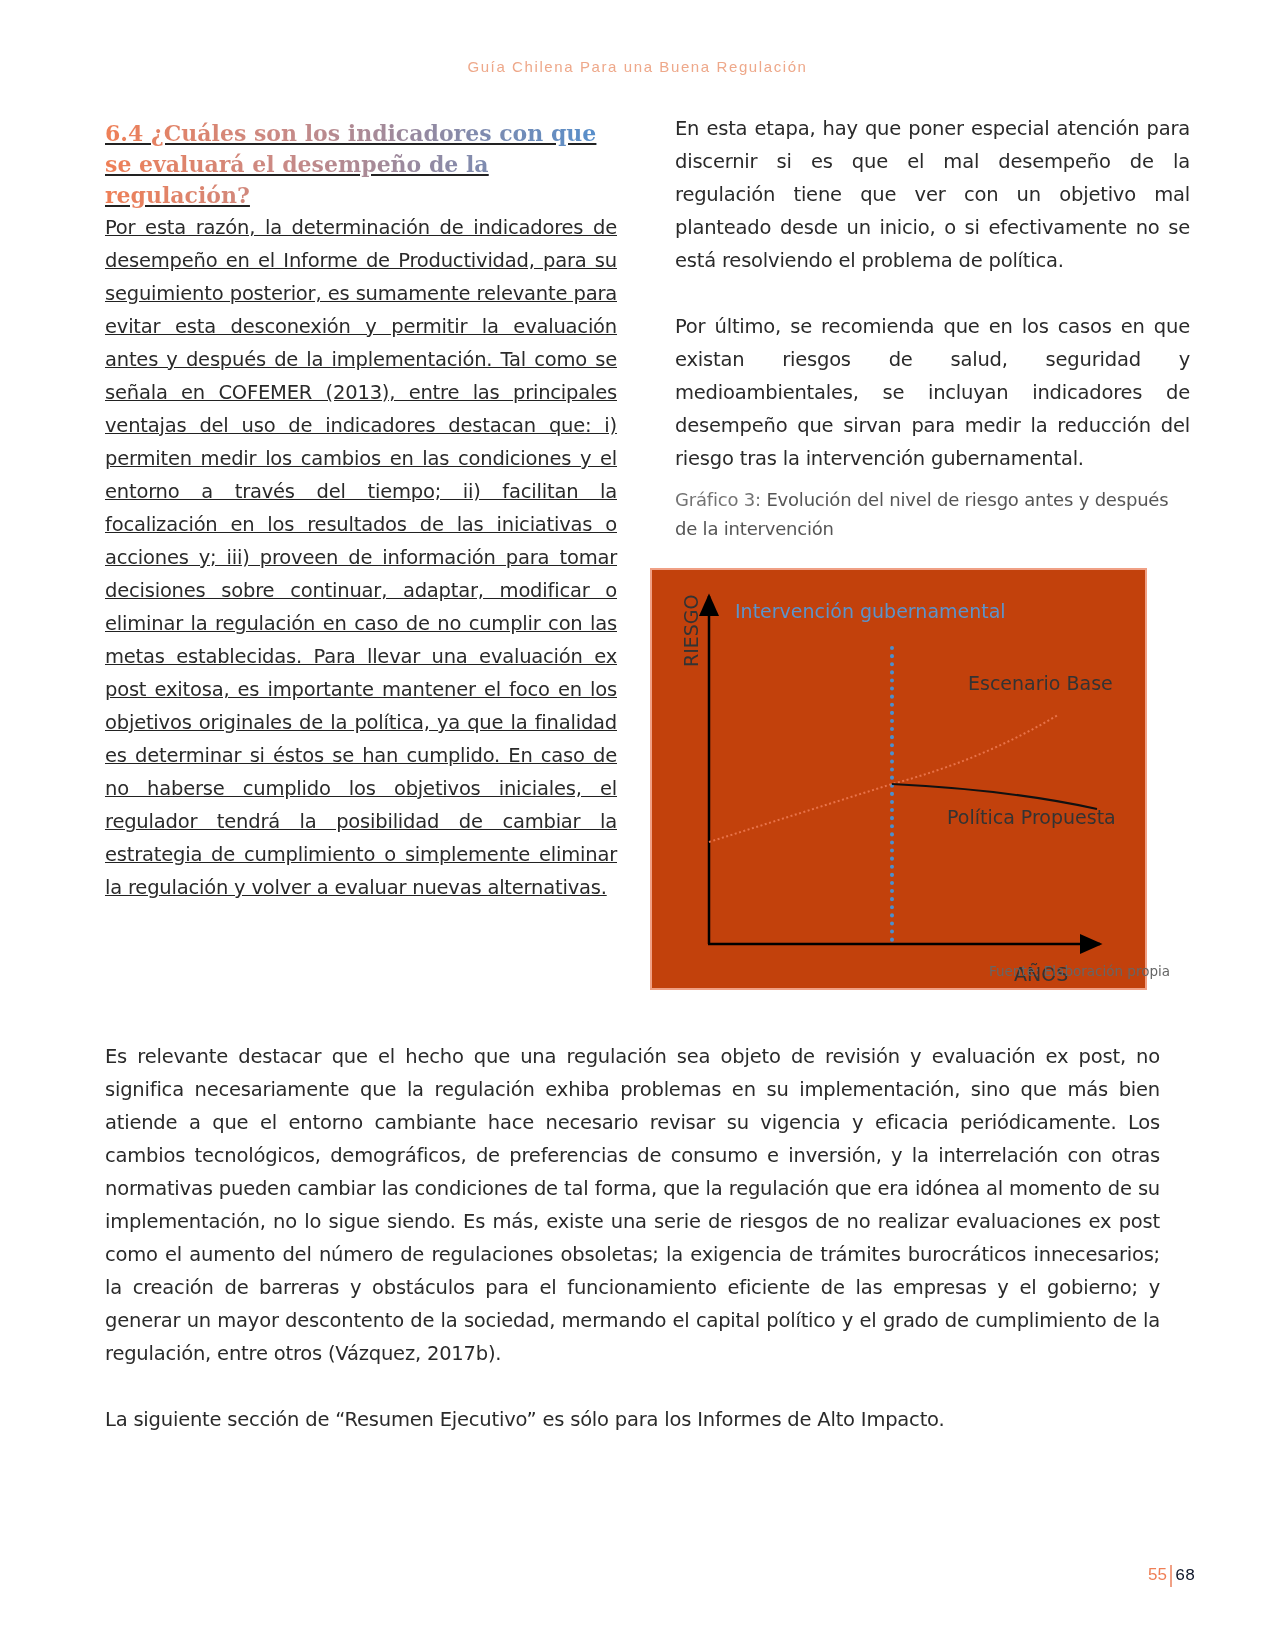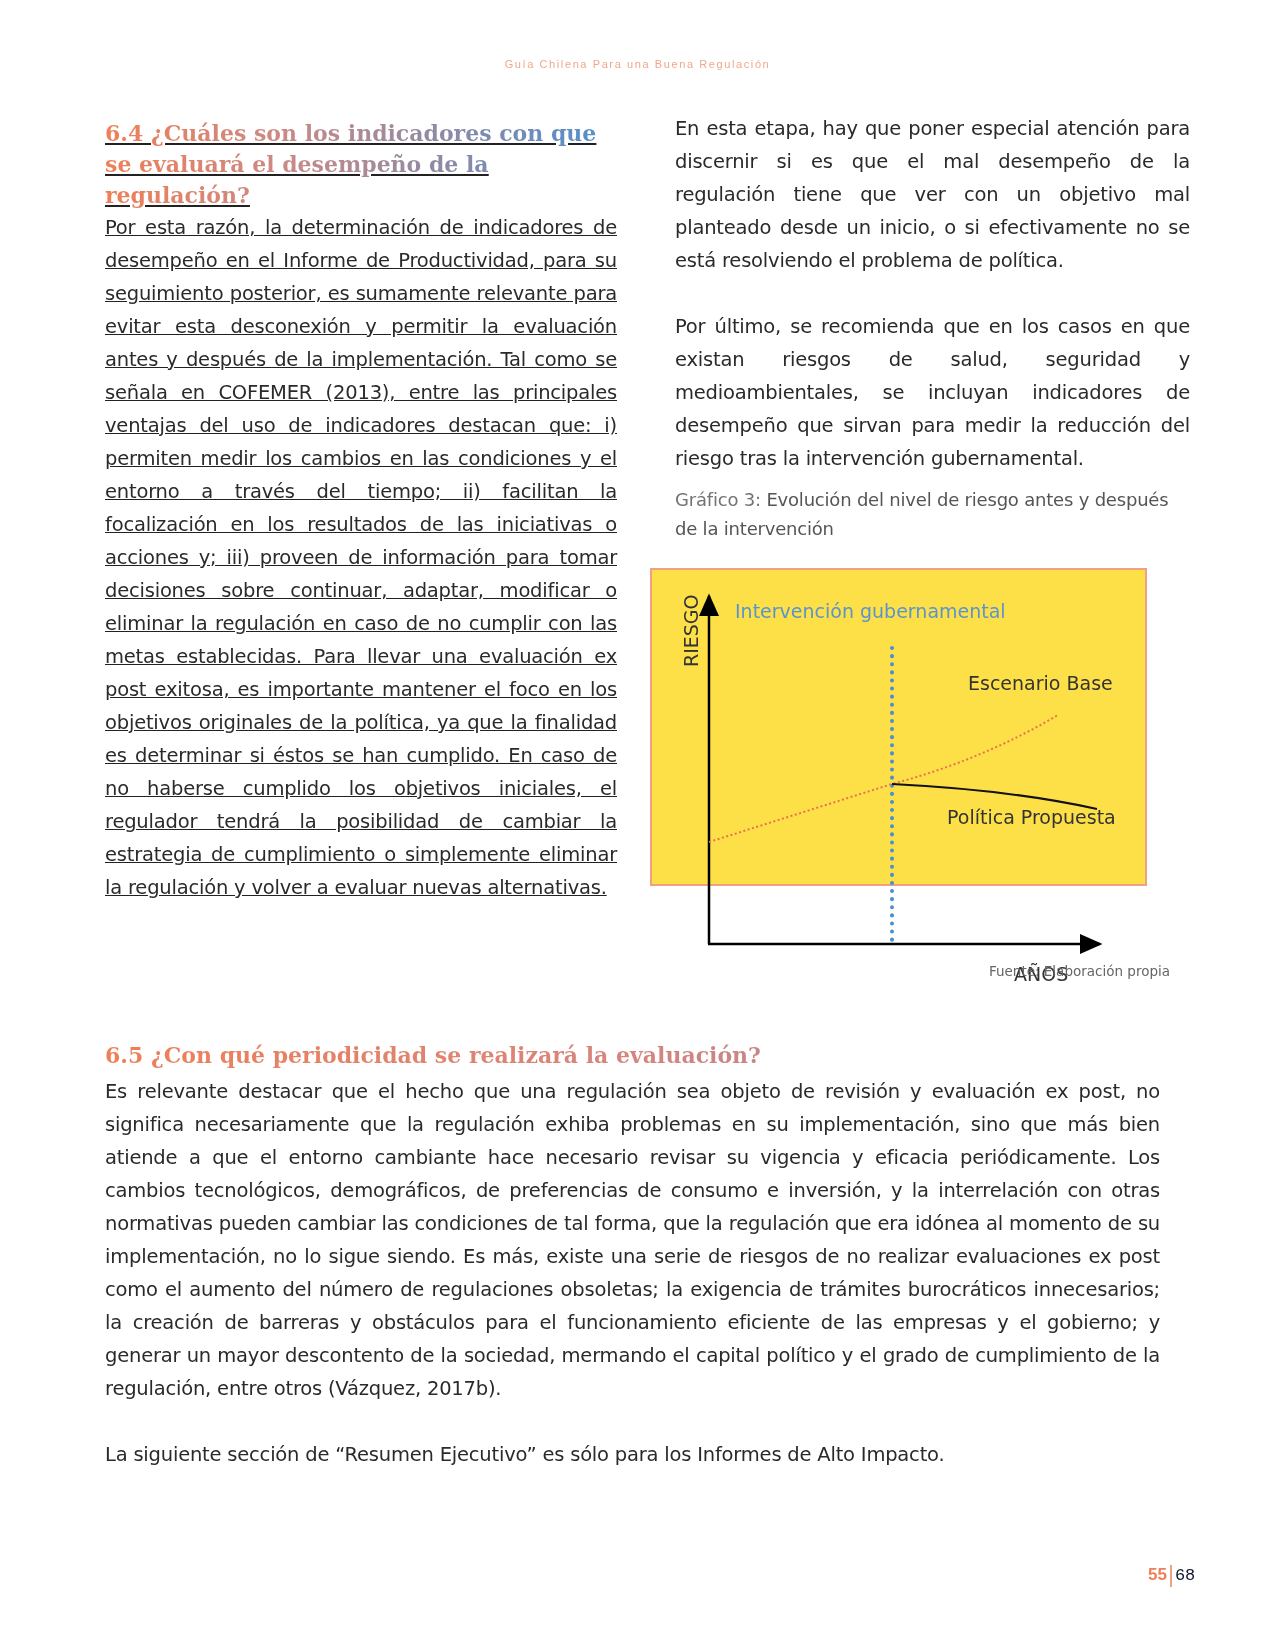--- a/index.html
+++ b/index.html
@@ -1,38 +1,38 @@
 <!DOCTYPE html>
 <html><head>
 <meta charset="utf-8">
 <style>
   html, body { margin:0; padding:0; background:#ffffff; }
   body { width:1275px; height:1650px; position:relative; overflow:hidden;
          font-family:"DejaVu Sans", sans-serif; color:#222; }
   .running-header { position:absolute; top:58px; left:0; width:1275px; text-align:center;
-         font-family:"Liberation Sans", sans-serif; font-size:11px; letter-spacing:1.6px; color:#eea88a; }
+         font-family:"Liberation Sans", sans-serif; font-size:15px; letter-spacing:1.6px; color:#eea88a; }
   .h2 { font-family:"DejaVu Serif", serif; font-weight:bold; font-size:22px; line-height:31px; margin:0;
         background:linear-gradient(90deg,#ef7f56 0%,#c98a86 35%,#8f8aa4 65%,#4f8fd0 100%);
         -webkit-background-clip:text; background-clip:text; color:transparent; }
   .h2b { background:linear-gradient(90deg,#ef7f56 0%,#d9857a 45%,#9d8aa2 100%);
         -webkit-background-clip:text; background-clip:text; color:transparent; }
   .col-left { position:absolute; left:105px; top:118px; width:512px;text-decoration:underline; }
   .col-right { position:absolute; left:675px; top:112px; width:515px; }
   .p { font-size:19.5px; line-height:33px; margin:0; text-align:justify; color:#2a2a2a; letter-spacing:-0.2px; }
   .gap { height:33px; }
   .fig-cap { font-size:18px; line-height:29px; color:#555; margin:10px 0 0 0; letter-spacing:-0.2px; }
   .fig-cap .lbl { color:#737373; }
-  .chart-frame { position:absolute; left:650px; top:568px; width:497px; height:318px;
-        background:#fde047; border:2px solid #f0a085; box-sizing:border-box; }
+  .chart-frame { position:absolute; left:650px; top:568px; width:497px; height:422px;
+        background:#c2410c; border:2px solid #f0a085; box-sizing:border-box; }
   .chart-frame svg { position:absolute; left:0; top:0; }
   .source { position:absolute; top:963px; right:105px; font-size:13.5px; color:#666; }
   .sec2 { position:absolute; left:105px; top:1040px; width:1055px; }
   .sec2 .p { font-size:19.5px; }
   .pagenum { position:absolute; top:1565px; left:1148px; font-family:"Liberation Sans", sans-serif; font-size:17px; }
-  .pagenum .cur { color:#ef7f56; font-weight:bold; }
+  .pagenum .cur { color:#ef7f56; font-weight:normal; }
   .pagenum .sep { display:inline-block; width:2px; height:22px; background:#f0a085; vertical-align:middle; margin:0 3px; }
   .pagenum .tot { color:#0f172a;font-family:Liberation Mono, monospace; }
 </style>
 </head>
 <body>
 
 <div class="running-header">Guía Chilena Para una Buena Regulación</div>
 
 <div class="col-left">
   <h2 class="h2">6.4 ¿Cuáles son los indicadores con que se evaluará el desempeño de la regulación?</h2>
@@ -69,21 +69,20 @@
     <text x="316" y="120" font-family="DejaVu Sans, sans-serif" font-size="19" fill="#333">Escenario Base</text>
     <text x="295" y="254" font-family="DejaVu Sans, sans-serif" font-size="19" fill="#333">Política Propuesta</text>
     <text transform="translate(46,97) rotate(-90)" font-family="DejaVu Sans, sans-serif" font-size="19" fill="#333">RIESGO</text>
     <text x="362" y="411" font-family="DejaVu Sans, sans-serif" font-size="19" fill="#333">AÑOS</text>
   </svg>
 </div>
 
 <div class="source">Fuente: Elaboración propia</div>
 
 <div class="sec2">
-  <h2 class="h2 h2b" style="margin-bottom:4px;">6.5 ¿Con qué periodicidad se realizará la evaluación?</h2>
   <p class="p">Es relevante destacar que el hecho que una regulación sea objeto de revisión y evaluación ex post, no significa necesariamente que la regulación exhiba problemas en su implementación, sino que más bien atiende a que el entorno cambiante hace necesario revisar su vigencia y eficacia periódicamente. Los cambios tecnológicos, demográficos, de preferencias de consumo e inversión, y la interrelación con otras normativas pueden cambiar las condiciones de tal forma, que la regulación que era idónea al momento de su implementación, no lo sigue siendo. Es más, existe una serie de riesgos de no realizar evaluaciones ex post como el aumento del número de regulaciones obsoletas; la exigencia de trámites burocráticos innecesarios; la creación de barreras y obstáculos para el funcionamiento eficiente de las empresas y el gobierno; y generar un mayor descontento de la sociedad, mermando el capital político y el grado de cumplimiento de la regulación, entre otros (Vázquez, 2017b).</p>
   <div class="gap"></div>
   <p class="p">La siguiente sección de “Resumen Ejecutivo” es sólo para los Informes de Alto Impacto.</p>
 </div>
 
 <div class="pagenum">
   <span class="cur">55</span><span class="sep"></span><span class="tot">68</span>
 </div>
 
 </body></html>

